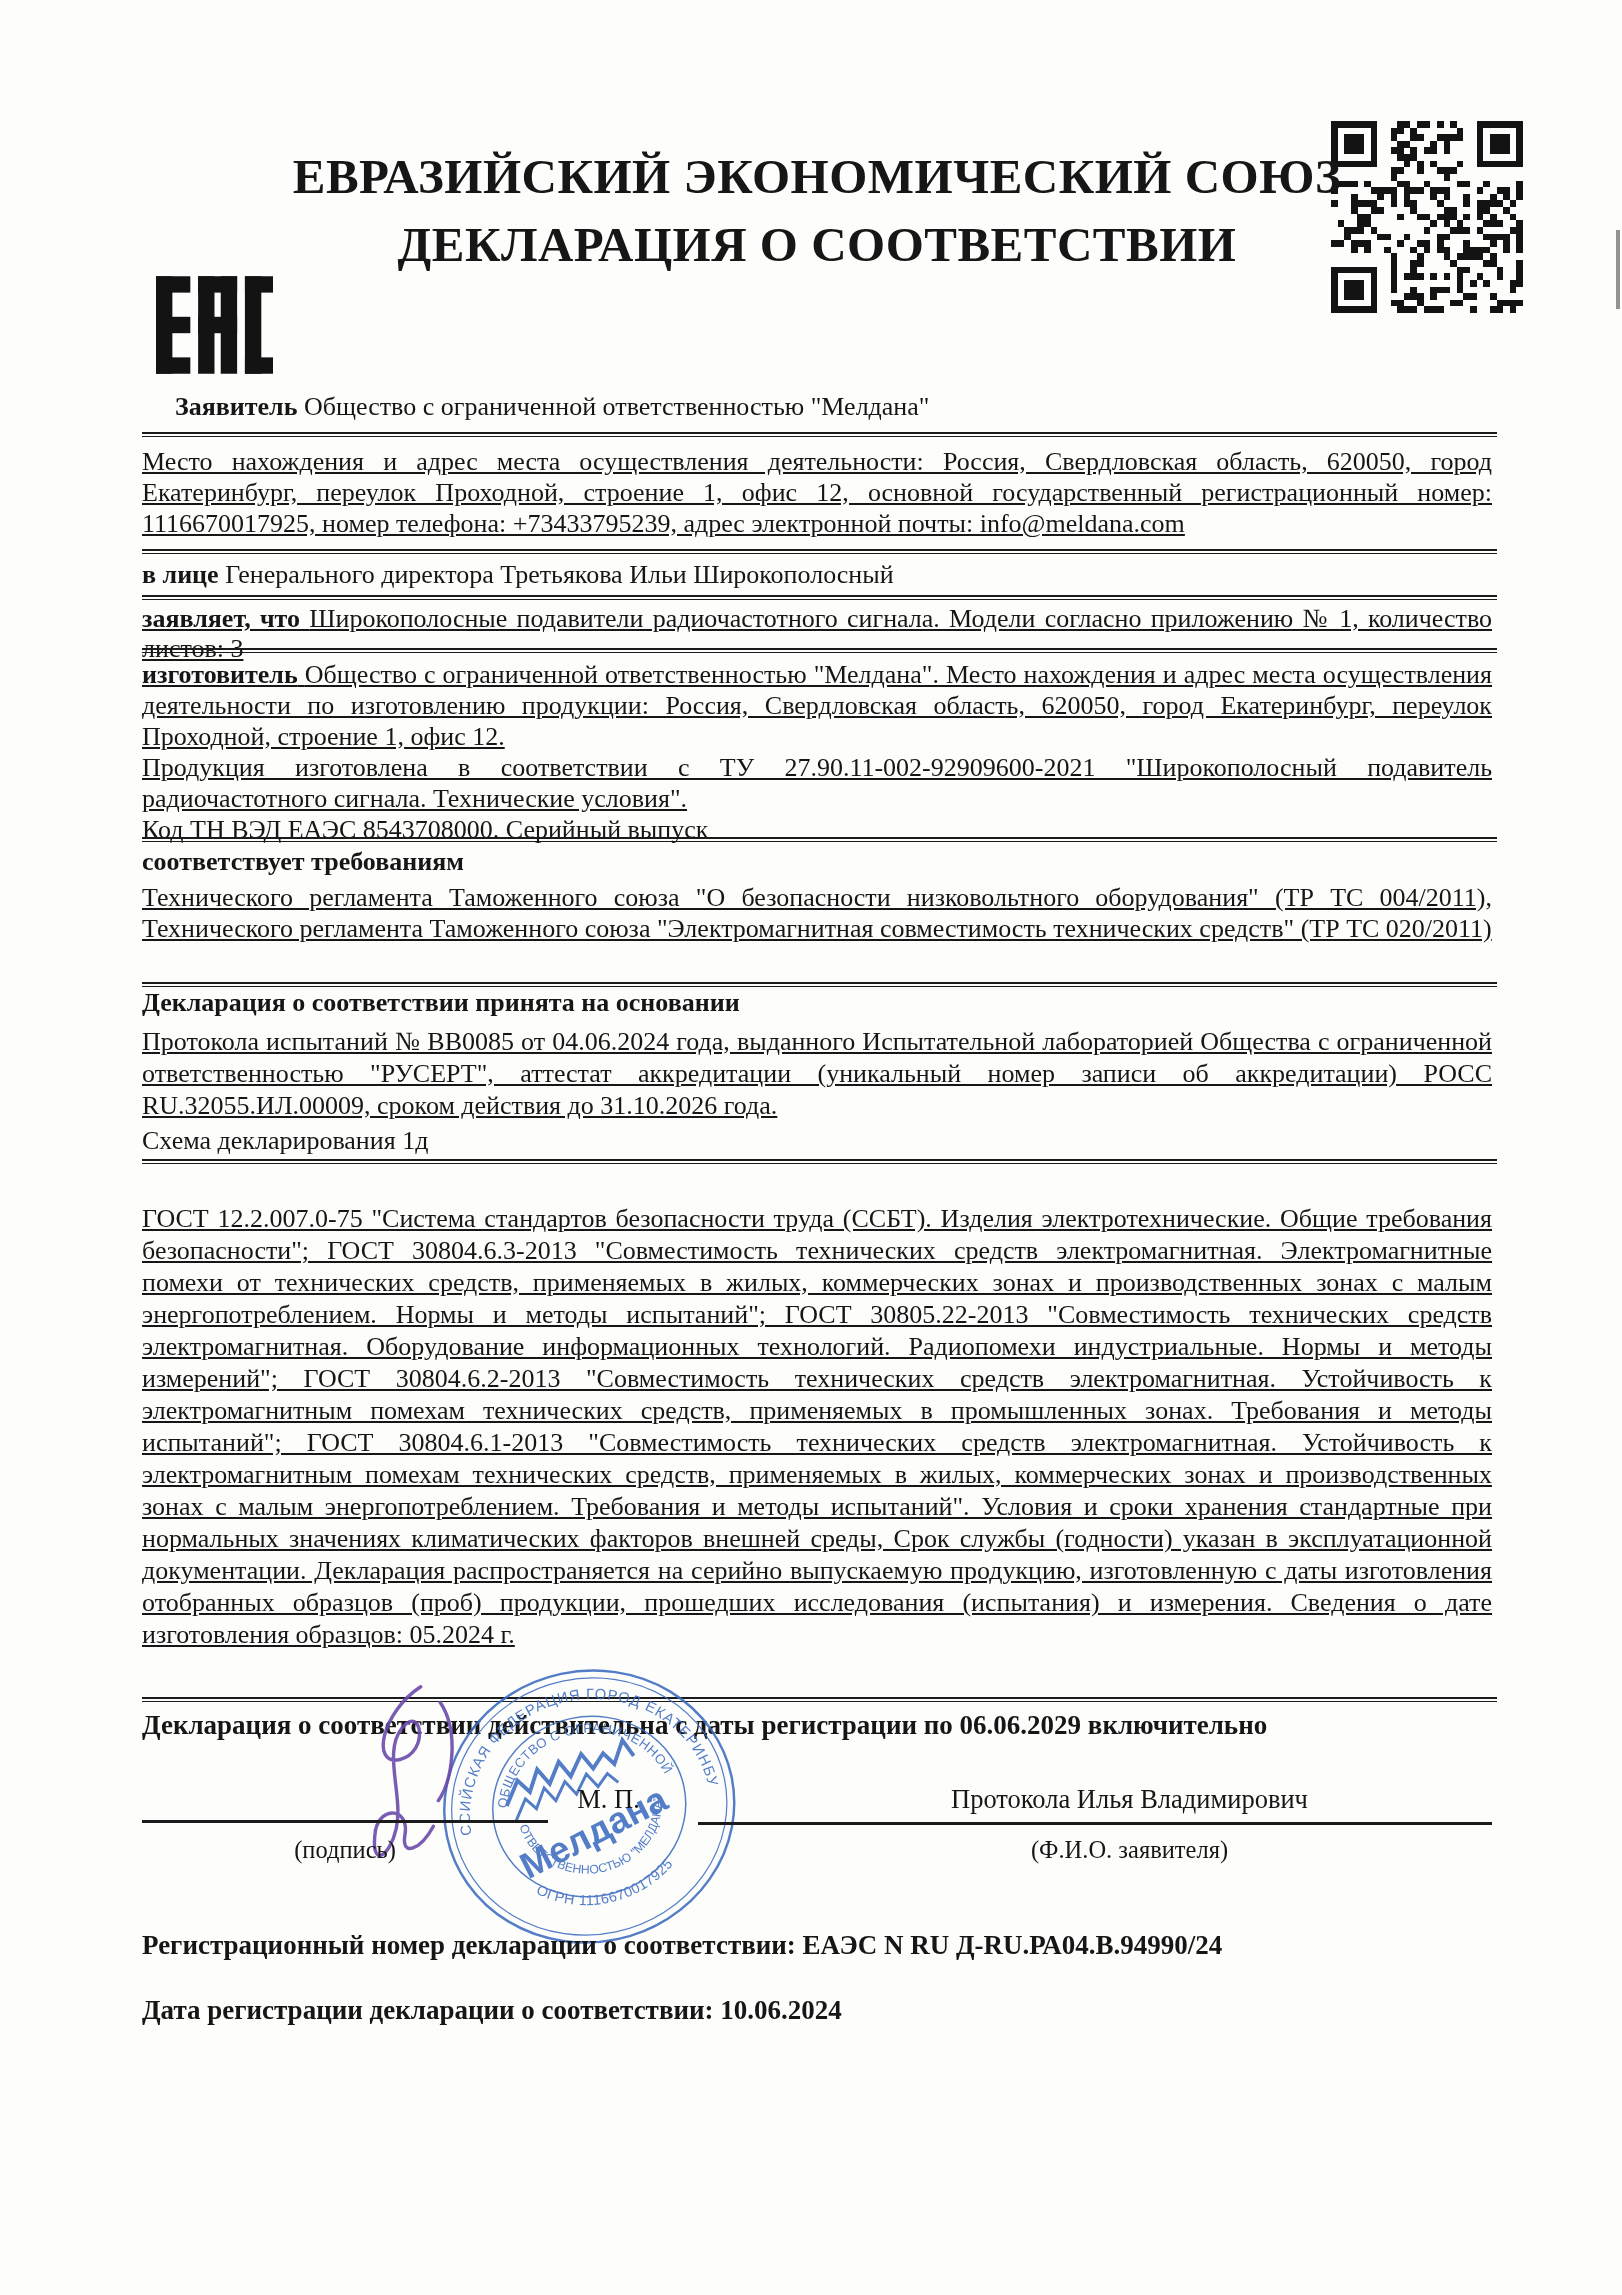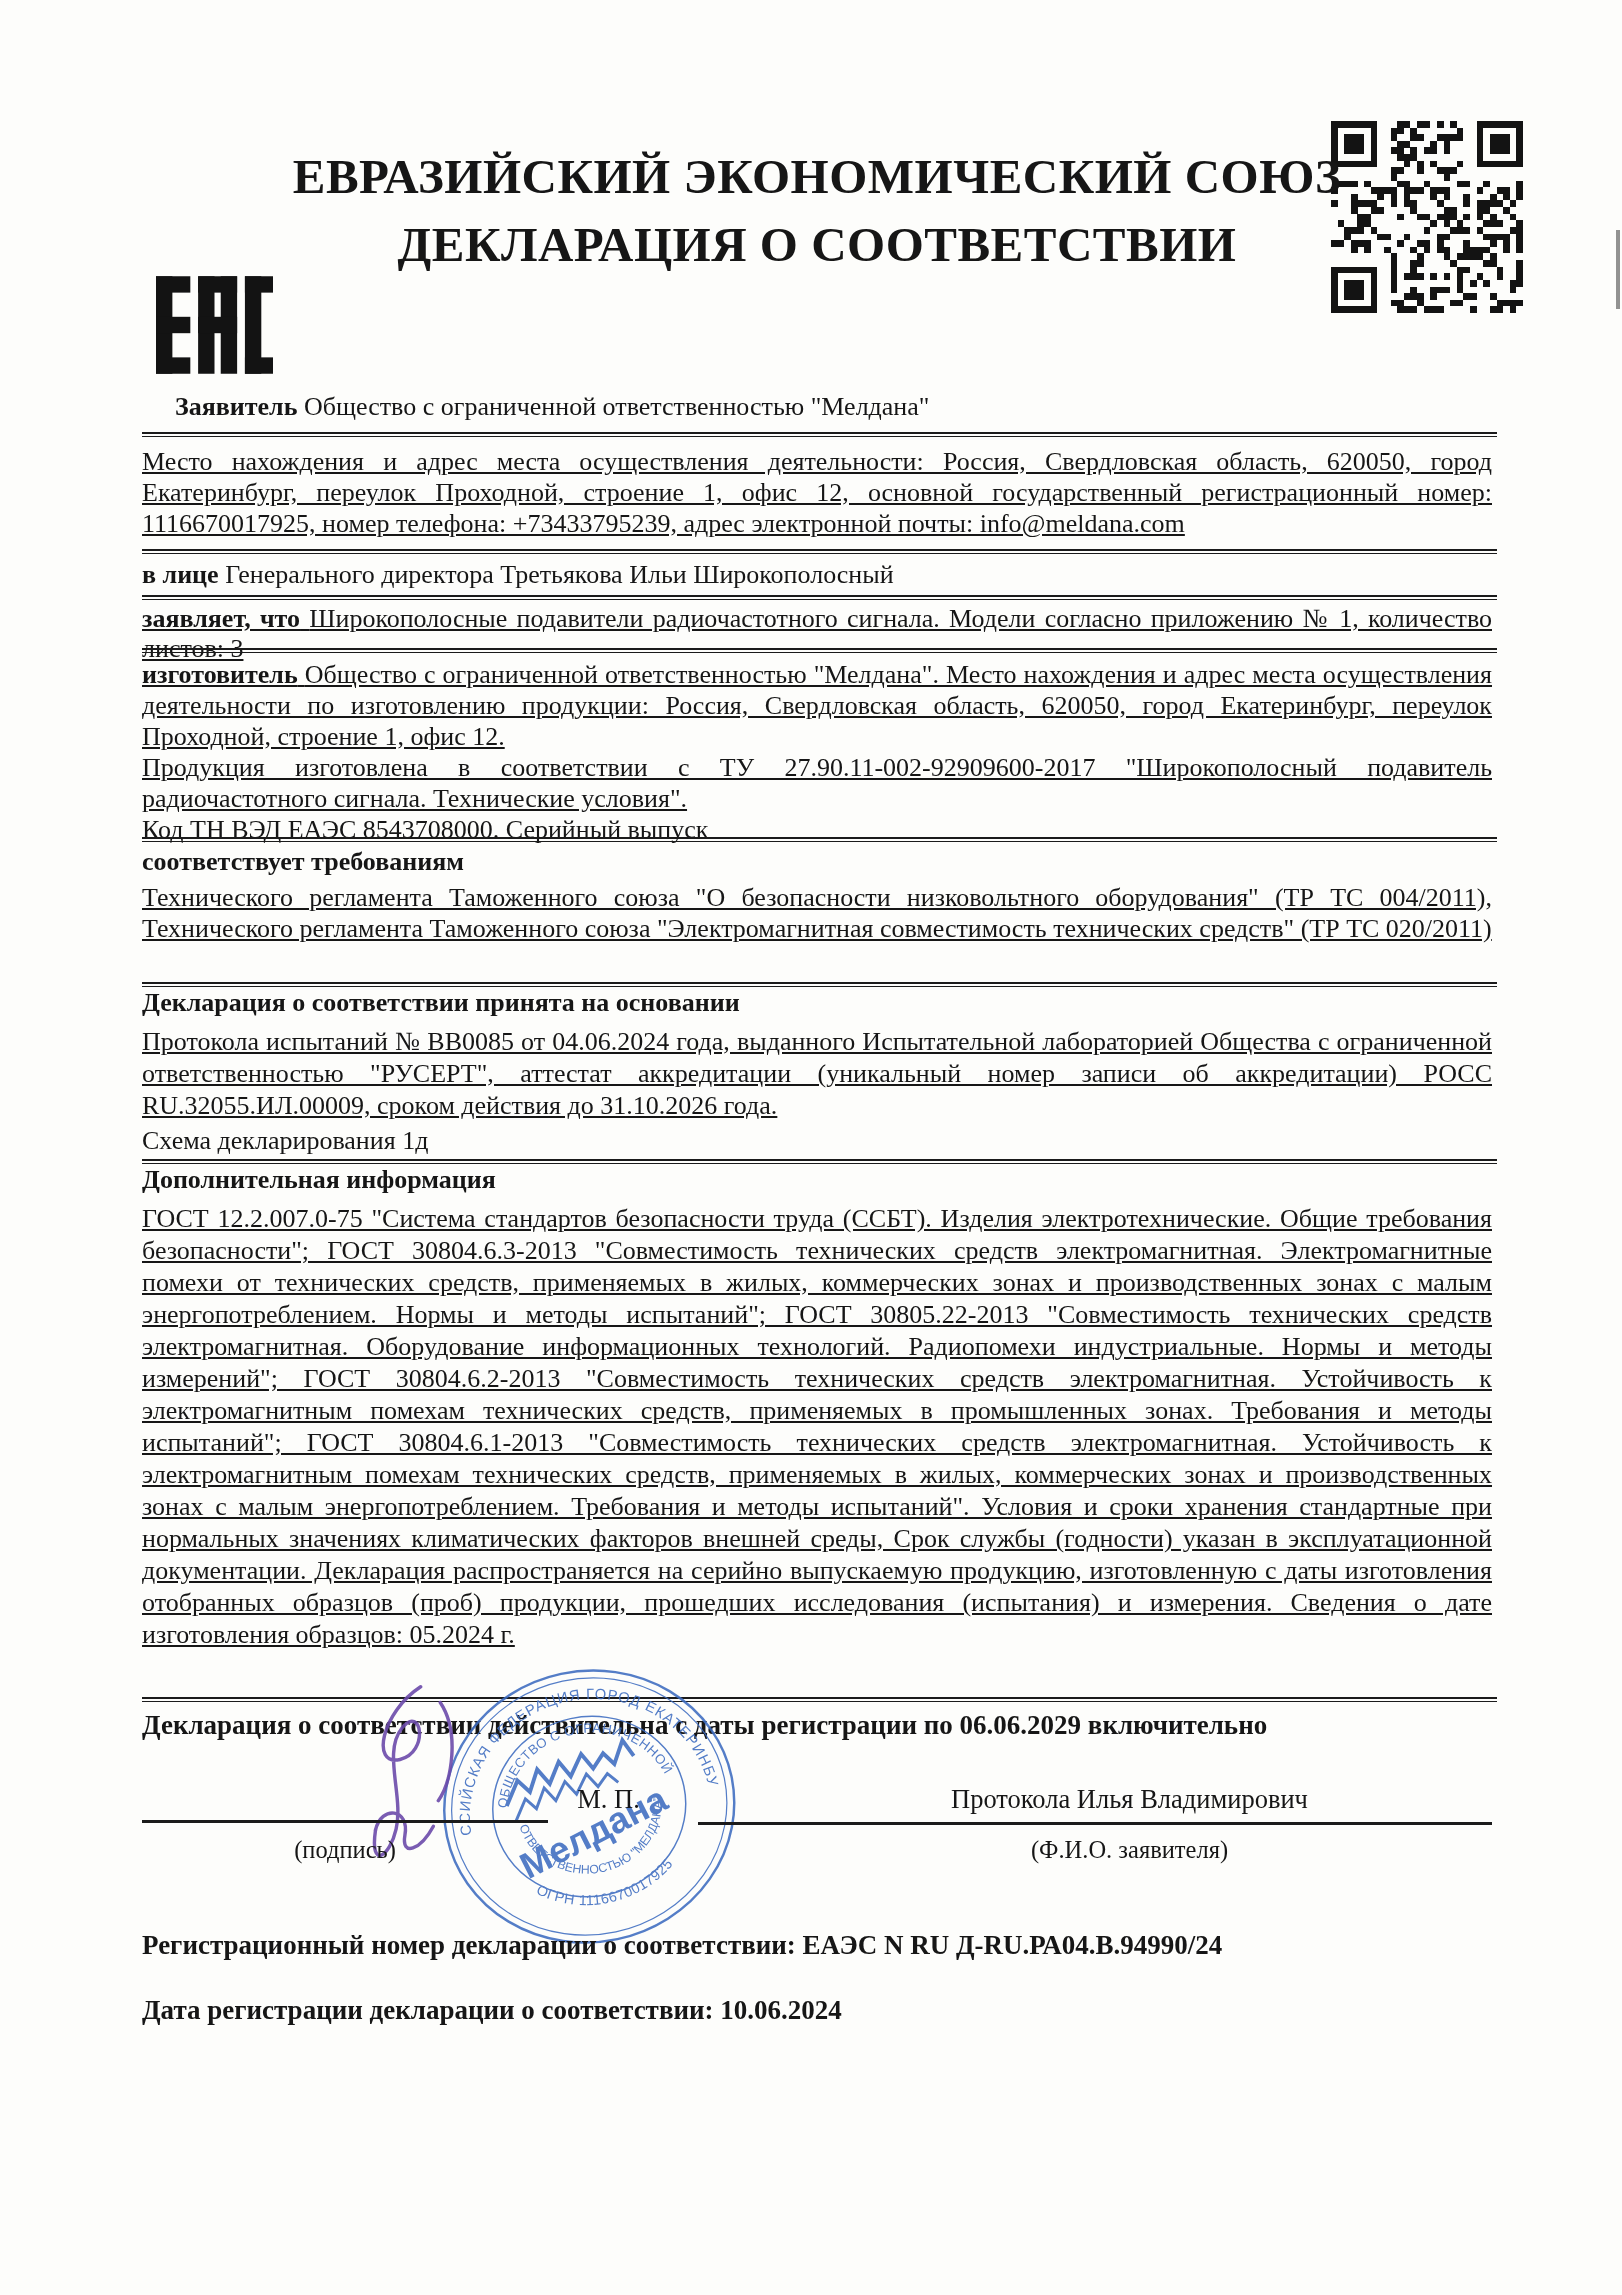--- a/index.html
+++ b/index.html
@@ -424,38 +424,37 @@
     <span>Широкополосные подавители радиочастотного сигнала.  Модели согласно приложению  № 1, количество листов: 3</span>
   </div>
 
   <div class="abs rule" style="top:648px;"></div>
 
   <div class="abs content body-text" style="top:659px;">
     <div class="just">
       <span class="lead">изготовитель</span>
       <span>Общество с ограниченной ответственностью "Мелдана". Место нахождения и адрес места осуществления деятельности по изготовлению продукции: Россия, Свердловская область, 620050, город Екатеринбург, переулок Проходной, строение 1, офис 12.</span>
     </div>
-    <div class="just">Продукция изготовлена в соответствии с ТУ 27.90.11-002-92909600-2017 "Широкополосный подавитель радиочастотного сигнала. Технические условия".</div>
+    <div class="just">Продукция изготовлена в соответствии с ТУ 27.90.11-002-92909600-2021 "Широкополосный подавитель радиочастотного сигнала. Технические условия".</div>
     <div>Код ТН ВЭД ЕАЭС 8543708000. Серийный выпуск</div>
   </div>
 
   <div class="abs rule" style="top:837px;"></div>
 
   <div class="abs content heading" style="top:846px;">соответствует требованиям</div>
   <div class="abs content body-text just" style="top:882px;">Технического регламента Таможенного союза "О безопасности низковольтного оборудования" (ТР ТС 004/2011), Технического регламента Таможенного союза "Электромагнитная совместимость технических средств" (ТР ТС 020/2011)</div>
 
   <div class="abs rule" style="top:982px;"></div>
 
   <div class="abs content heading" style="top:987px;">Декларация о соответствии принята на основании</div>
   <div class="abs content body-text just" style="top:1026px; line-height:32px;">Протокола испытаний № ВВ0085 от 04.06.2024 года, выданного Испытательной лабораторией Общества с ограниченной ответственностью "РУСЕРТ", аттестат аккредитации (уникальный номер записи об аккредитации) РОСС RU.32055.ИЛ.00009, сроком действия до 31.10.2026 года.</div>
   <div class="abs content body-text" style="top:1125px;">Схема декларирования 1д</div>
 
   <div class="abs rule" style="top:1159px;"></div>
 
-  <div class="abs content heading" style="top:1164px;">Дополнительная информация</div>
   <div class="abs content body-text just" style="top:1203px; line-height:32px;">ГОСТ 12.2.007.0-75  "Система стандартов безопасности труда (ССБТ). Изделия электротехнические. Общие требования безопасности"; ГОСТ 30804.6.3-2013  "Совместимость технических средств электромагнитная. Электромагнитные помехи от технических средств, применяемых в жилых, коммерческих зонах и производственных зонах с малым энергопотреблением. Нормы и методы испытаний"; ГОСТ 30805.22-2013 "Совместимость технических средств электромагнитная. Оборудование информационных технологий. Радиопомехи индустриальные. Нормы и методы измерений"; ГОСТ 30804.6.2-2013  "Совместимость технических средств электромагнитная. Устойчивость к электромагнитным помехам технических средств, применяемых в промышленных зонах. Требования и методы испытаний"; ГОСТ 30804.6.1-2013 "Совместимость технических средств электромагнитная. Устойчивость к электромагнитным помехам технических средств, применяемых в жилых, коммерческих зонах и производственных зонах с малым энергопотреблением. Требования и методы испытаний". Условия и сроки хранения стандартные при нормальных значениях климатических факторов внешней среды, Срок службы (годности) указан в эксплуатационной документации. Декларация распространяется на серийно выпускаемую продукцию, изготовленную с даты изготовления отобранных образцов (проб) продукции, прошедших исследования (испытания) и измерения. Сведения о дате изготовления образцов: 05.2024 г.</div>
 
   <div class="abs rule" style="top:1697px;"></div>
 
   <div class="abs content bold-line" style="top:1709px;">Декларация о соответствии  действительна с даты регистрации по 06.06.2029 включительно</div>
 
   <svg class="abs stamp-svg" viewBox="0 0 625 582">
     <defs>
       <path id="st-top" d="M 66 300 A 246 230 0 0 1 558 300"></path>
       <path id="st-bot" d="M 92 282 A 220 206 0 0 0 532 282"></path>

